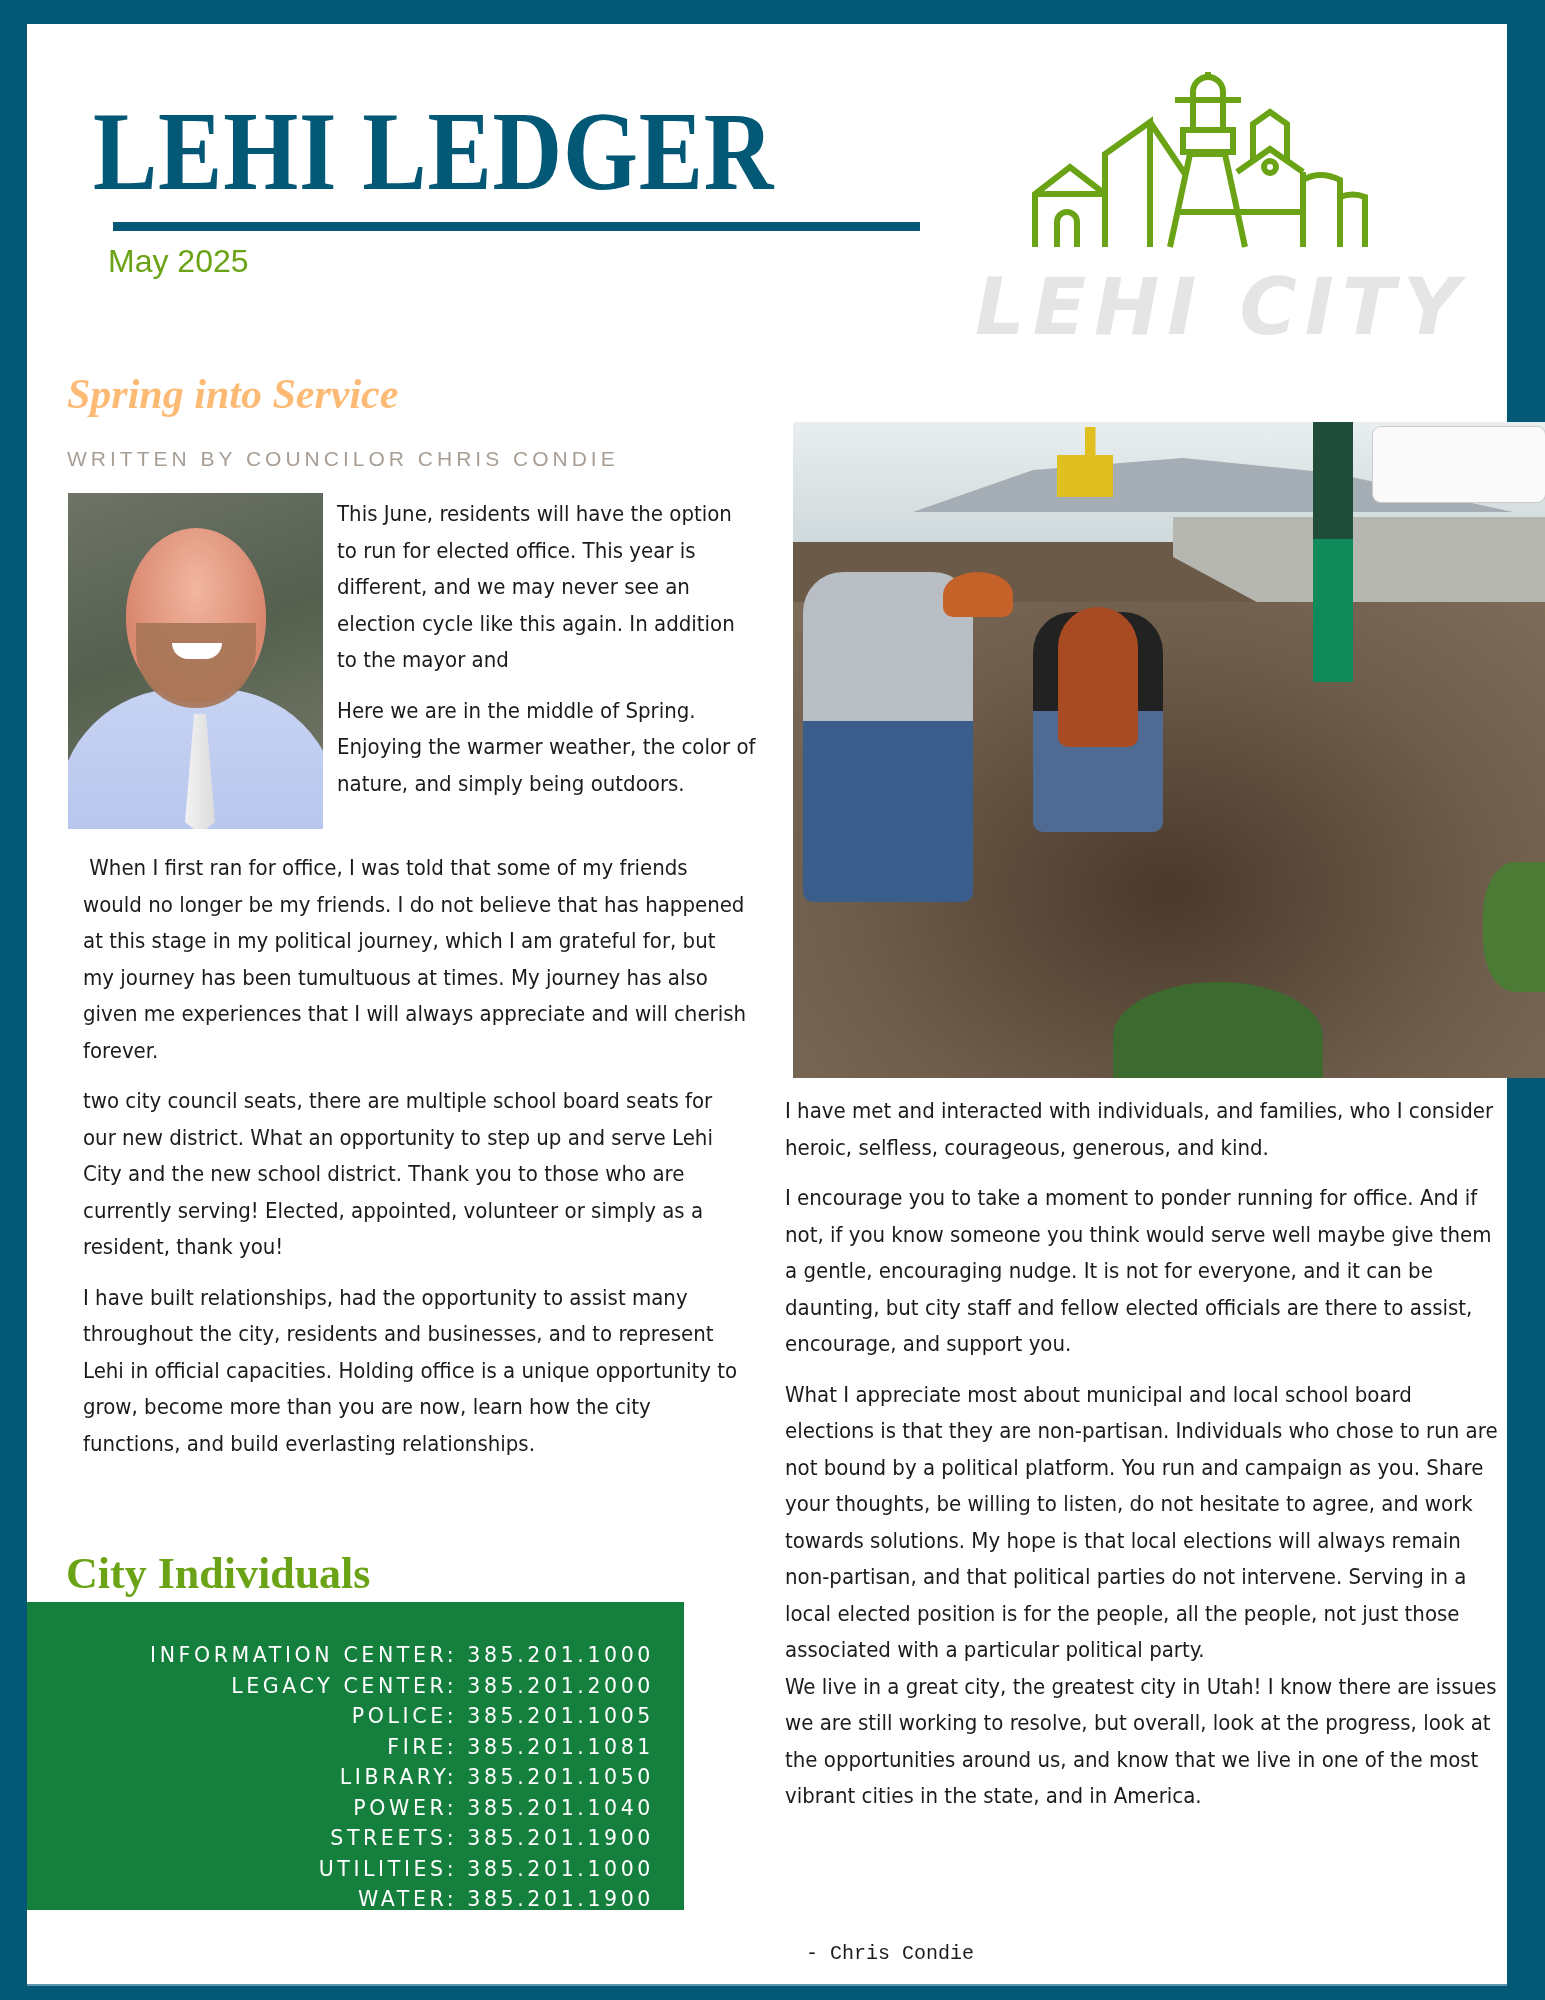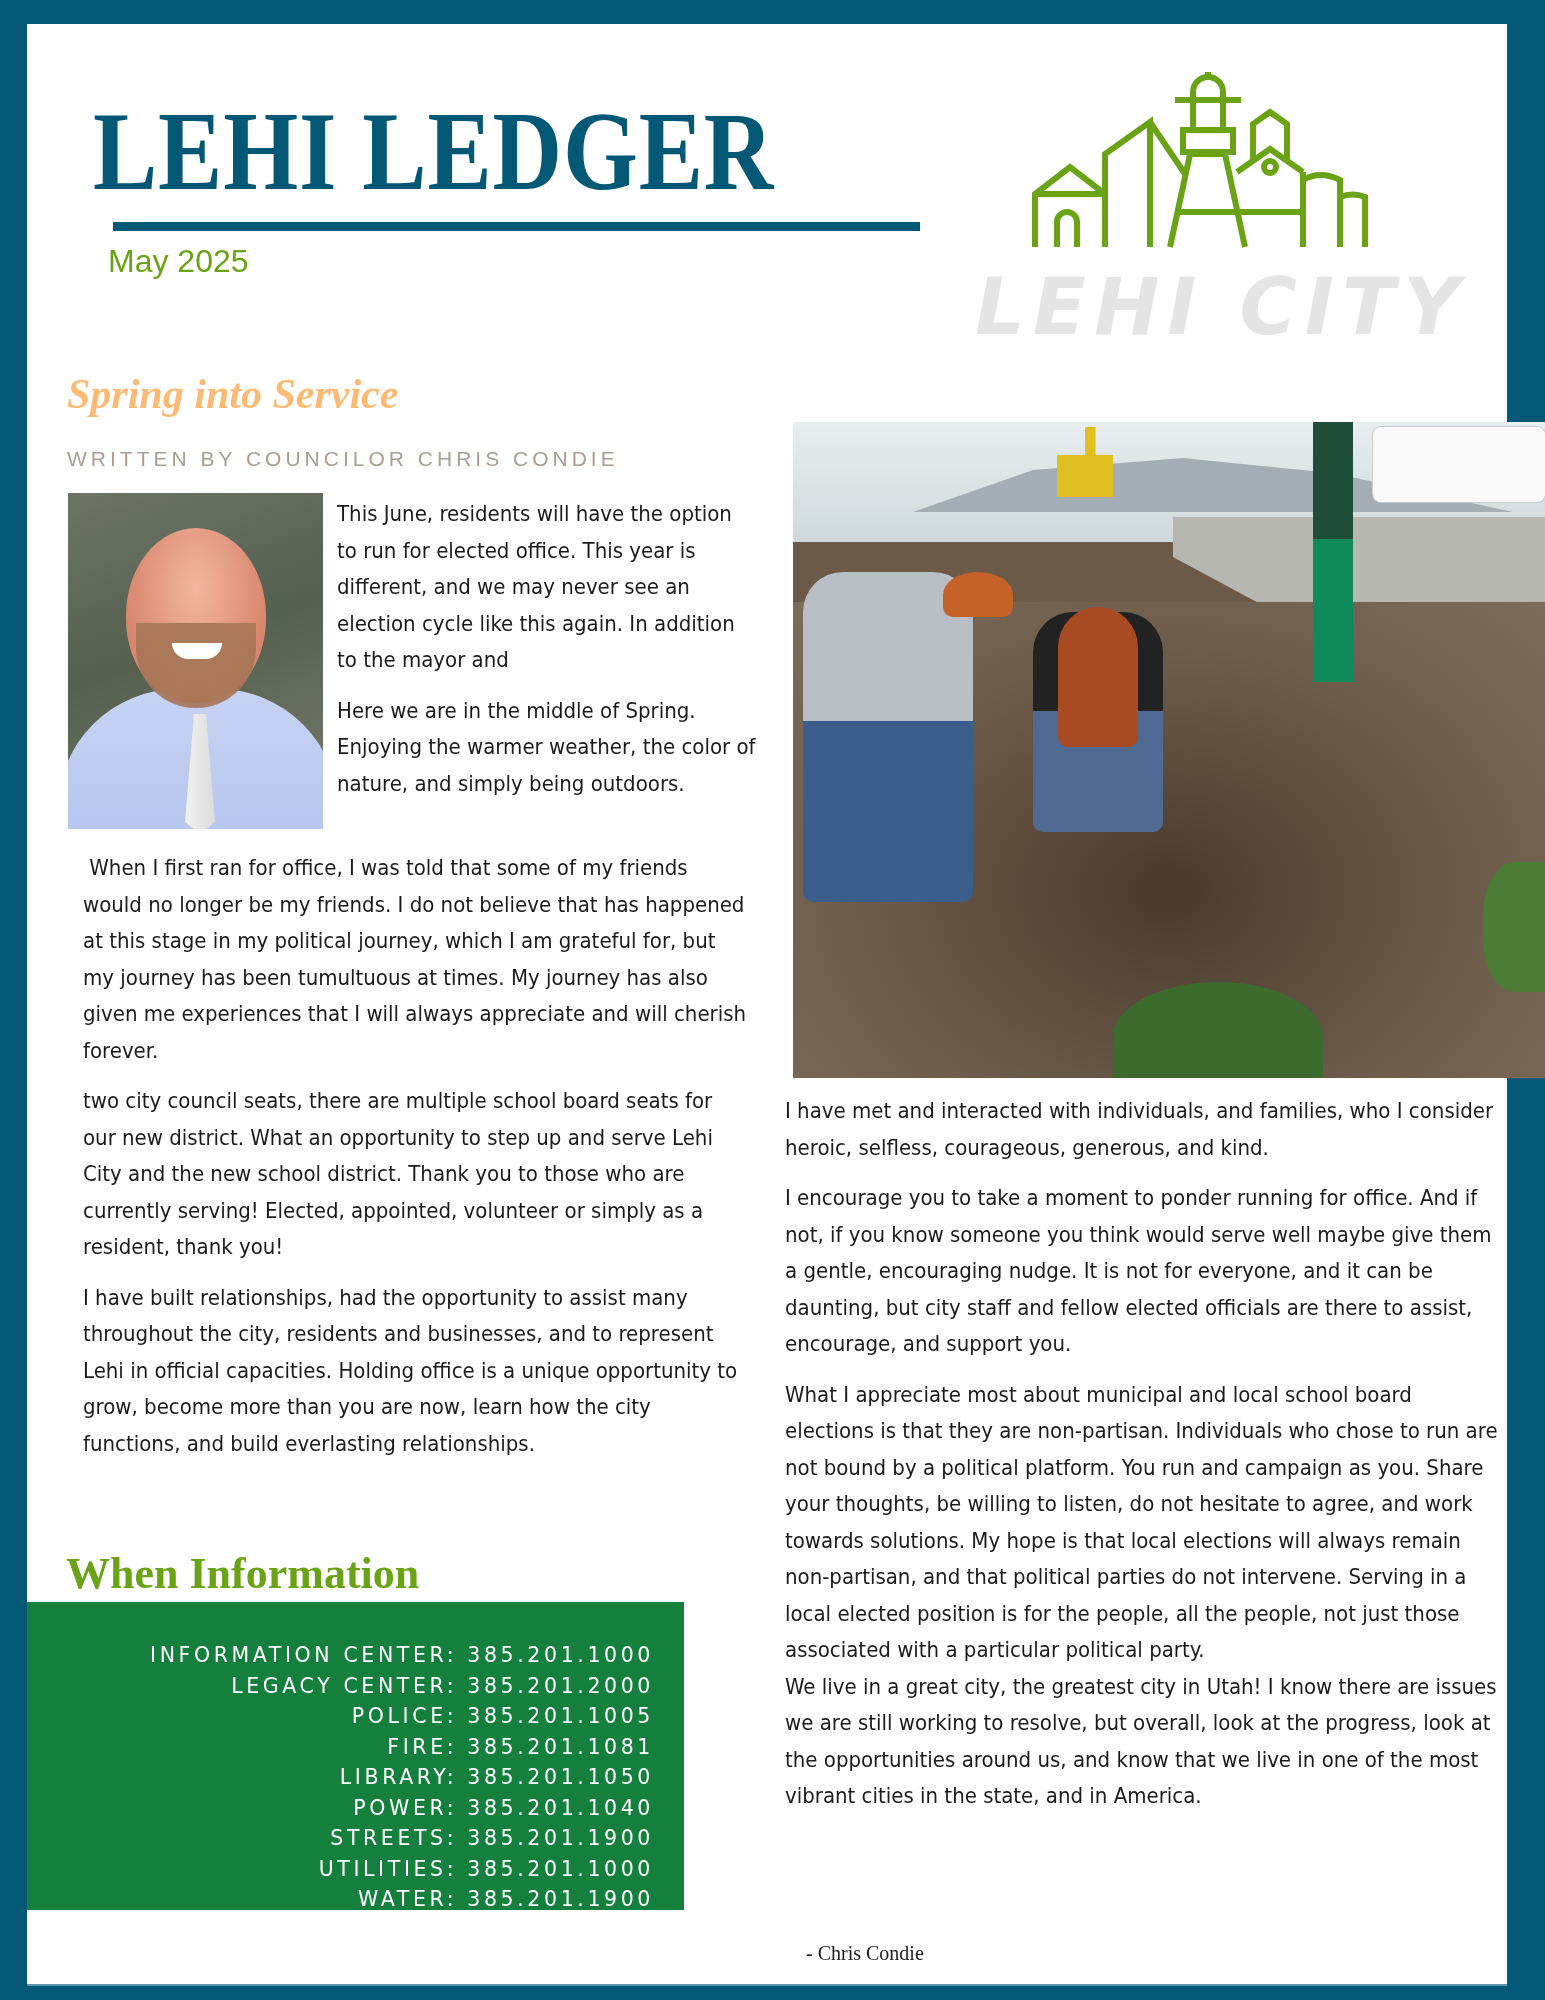--- a/index.html
+++ b/index.html
@@ -111,21 +111,21 @@
   .city-info-panel {
     position: absolute; left: 27px; top: 1602px; width: 657px; height: 308px; background: #15803d;
   }
   .city-info-list {
     position: absolute; right: 30px; top: 38px; text-align: right;
     font-family: "DejaVu Sans", sans-serif; font-size: 20.5px; line-height: 30.5px;
     color: #ffffff; letter-spacing: 3.6px; white-space: nowrap;
   }
   .signature {
     position: absolute; left: 806px; top: 1942px;
-    font-family: Liberation Serif, serif; font-size: 20px; color: #1b1b1b;
+    font-family: Liberation Mono, monospace; font-size: 20px; color: #1b1b1b;
   }
   .bottom-rule {
     position: absolute; left: 27px; top: 1984px; width: 1480px; height: 2px; background: #5d94ab;
   }
   .bottom-band { position: absolute; left: 0; top: 1986px; width: 1545px; height: 14px; background: #035875; }
 </style>
 </head>
 <body>
 
 <div class="page"></div>
@@ -203,21 +203,21 @@
 </div>
 
 <div class="col-b body-text">
   <p>I have met and interacted with individuals, and families, who I consider heroic, selfless, courageous, generous, and kind.</p>
   <p>I encourage you to take a moment to ponder running for office. And if not, if you know someone you think would serve well maybe give them a gentle, encouraging nudge. It is not for everyone, and it can be daunting, but city staff and fellow elected officials are there to assist, encourage, and support you.</p>
   <p style="margin-bottom:0">What I appreciate most about municipal and local school board elections is that they are non-partisan. Individuals who chose to run are not bound by a political platform. You run and campaign as you. Share your thoughts, be willing to listen, do not hesitate to agree, and work towards solutions. My hope is that local elections will always remain non-partisan, and that political parties do not intervene. Serving in a local elected position is for the people, all the people, not just those associated with a particular political party.</p>
   <p>We live in a great city, the greatest city in Utah! I know there are issues we are still working to resolve, but overall, look at the progress, look at the opportunities around us, and know that we live in one of the most vibrant cities in the state, and in America.</p>
 </div>
 <div class="signature">- Chris Condie</div>
 
-<div class="city-info-title">When Information</div>
+<div class="city-info-title">City Individuals</div>
 <div class="city-info-panel">
   <div class="city-info-list">
     <div><span>INFORMATION CENTER</span>: <span>385.201.1000</span></div>
     <div><span>LEGACY CENTER</span>: <span>385.201.2000</span></div>
     <div><span>POLICE</span>: <span>385.201.1005</span></div>
     <div><span>FIRE</span>: <span>385.201.1081</span></div>
     <div><span>LIBRARY</span>: <span>385.201.1050</span></div>
     <div><span>POWER</span>: <span>385.201.1040</span></div>
     <div><span>STREETS</span>: <span>385.201.1900</span></div>
     <div><span>UTILITIES</span>: <span>385.201.1000</span></div>

